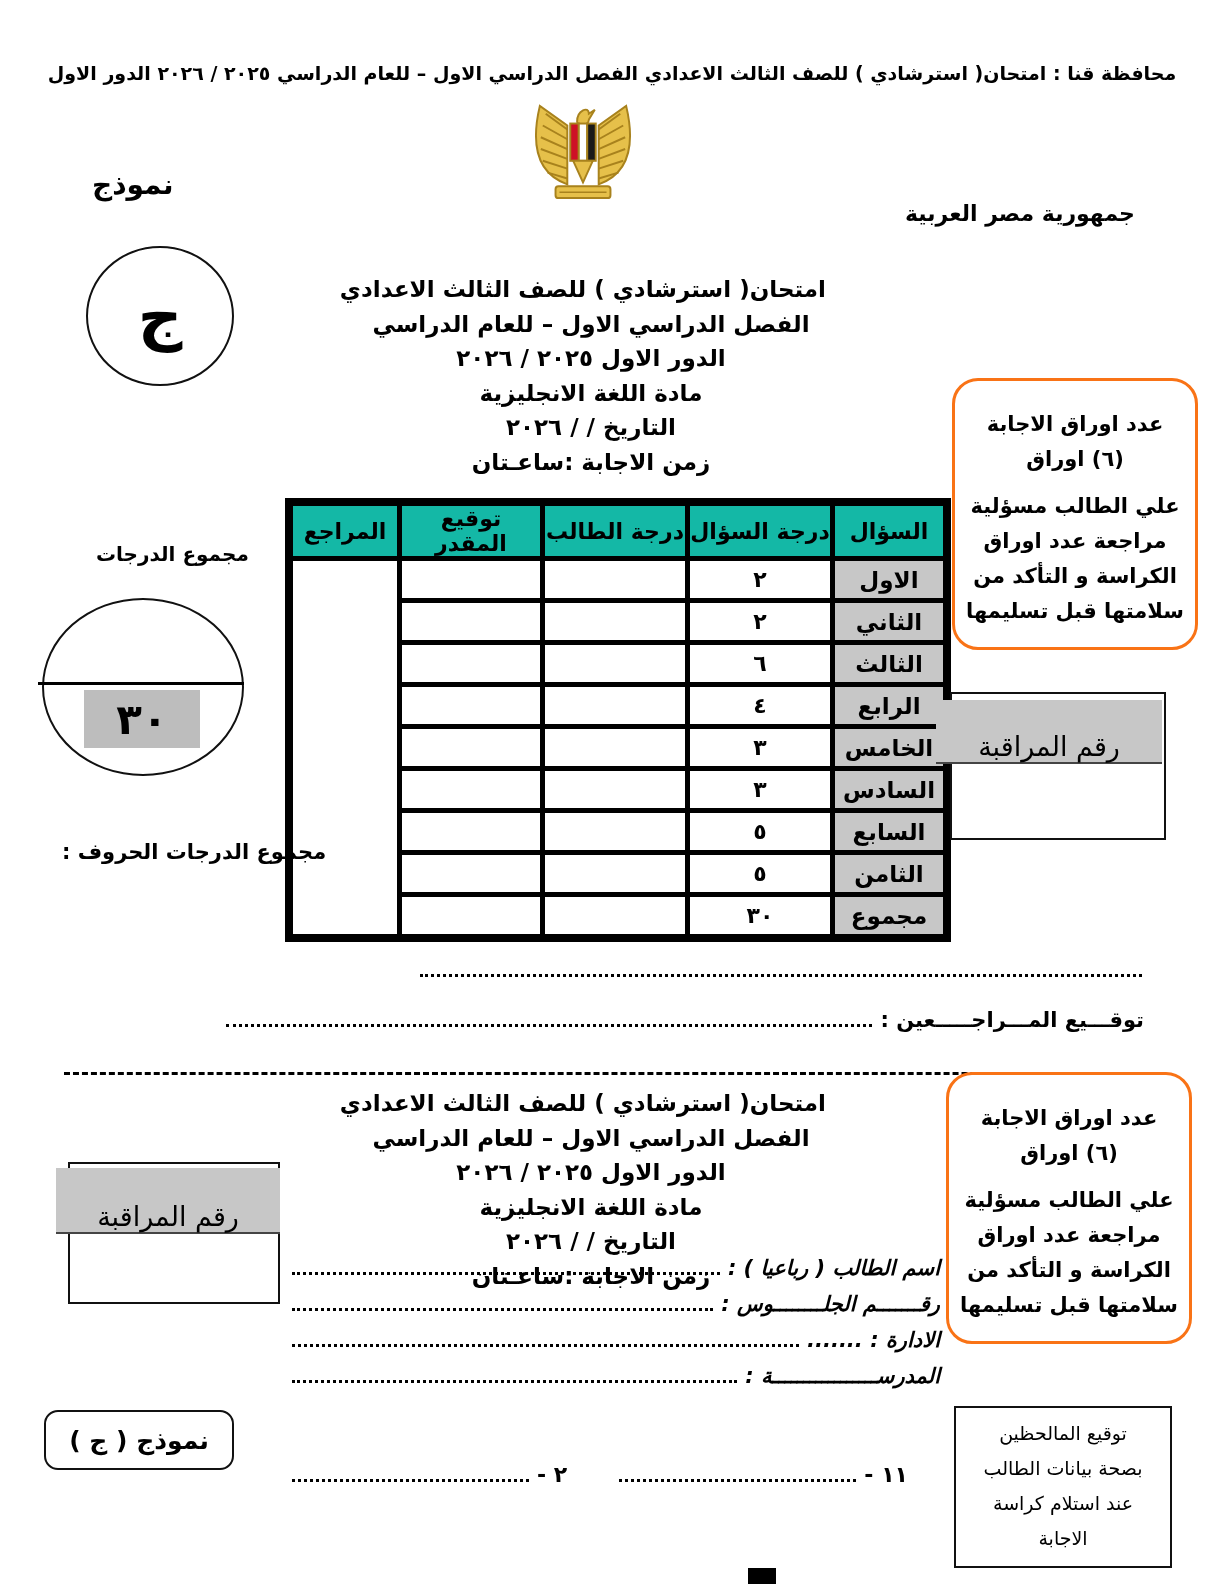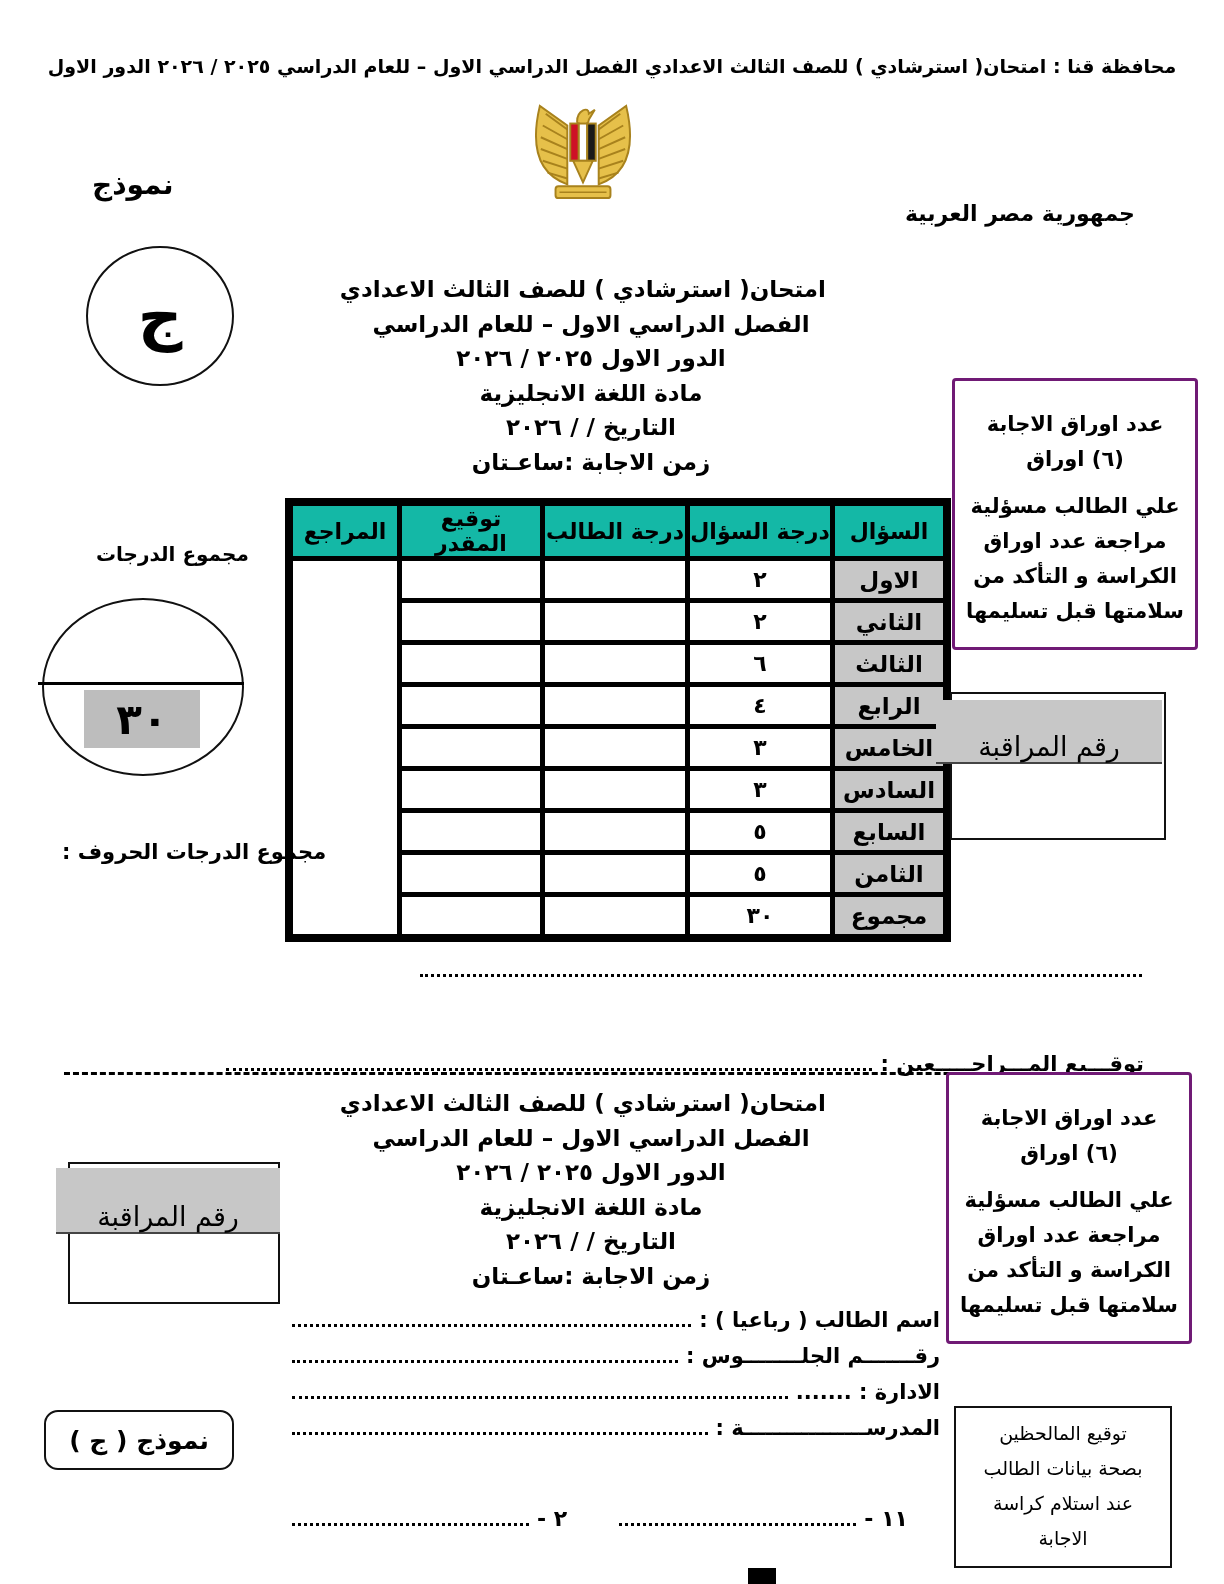--- a/index.html
+++ b/index.html
@@ -2,35 +2,35 @@
 <html lang="ar"><head>
 <meta charset="utf-8">
 <style>
   html,body{margin:0;padding:0;background:#fff;}
   body{font-family:"DejaVu Sans",sans-serif;}
   #page{position:relative;width:1224px;height:1584px;background:#ffffff;overflow:hidden;direction:ltr;}
   .abs{position:absolute;}
   .rtl{direction:rtl;}
 
   
-  .top-header{left:0;top:55px;width:1224px;font-size:19px;font-weight:bold;text-align:center;direction:rtl;}
+  .top-header{left:0;top:62px;width:1224px;font-size:19px;font-weight:bold;text-align:center;direction:rtl;}
 
   
   .republic{left:840px;top:198px;width:360px;direction:rtl;text-align:center;font-weight:bold;font-size:22px;line-height:32px;}
 
   
   .model-word{left:92px;top:168px;font-size:28px;font-weight:bold;direction:rtl;}
   .model-circle{left:86px;top:246px;width:144px;height:136px;border:2px solid #111;border-radius:50%;display:flex;align-items:center;justify-content:center;font-size:62px;font-weight:bold;}
 
   
   .exam-block{width:470px;direction:rtl;text-align:center;font-weight:bold;font-size:23px;line-height:34.5px;}
   .exam-block .ln{white-space:nowrap;}
 
   
-  .notice{width:228px;border:3px solid #701a75;border-radius:4px;direction:rtl;text-align:center;font-weight:bold;font-size:21px;line-height:35px;padding:26px 6px 18px 6px;background:#fff;}
+  .notice{width:228px;border:3px solid #f97316;border-radius:26px;direction:rtl;text-align:center;font-weight:bold;font-size:21px;line-height:35px;padding:26px 6px 18px 6px;background:#fff;}
   .notice .gap{height:12px;}
 
   
   table.grades{border-collapse:separate;border-spacing:5px;background:#000;border:3px solid #000;table-layout:fixed;}
   table.grades th,table.grades td{background:#fff;text-align:center;vertical-align:middle;font-weight:bold;padding:0;}
   table.grades th{background:#14b8a6;font-size:22px;height:40px;}
   table.grades td{font-size:22px;height:37px;}
   table.grades td.qlabel{background:#c7c7c7;font-size:23px;}
 
   
@@ -43,21 +43,21 @@
   
   .monitor-outer{background:#fff;border:2px solid #111;}
   .monitor-band{background:#c7c7c7;display:flex;align-items:flex-end;justify-content:center;font-size:27px;font-weight:normal;direction:rtl;border-bottom:2px solid #444;}
 
   
   .dotline{border-top:3px dotted #000;}
   .dashline{border-top:3px dashed #000;}
 
   
   .fieldrow{display:flex;direction:rtl;align-items:flex-end;font-weight:bold;}
-  .fieldrow .lbl{white-space:nowrap;font-weight:bold;margin-top:44px;}
+  .fieldrow .lbl{white-space:nowrap;font-weight:bold;}
   .dotfill{flex:1;border-bottom:3px dotted #000;margin:0 8px 5px 4px;height:1px;}
 
   
   .model-box{left:44px;top:1374px;width:186px;height:56px;border:2.5px solid #111;border-radius:14px;display:flex;align-items:center;justify-content:center;font-size:25px;font-weight:bold;direction:rtl;background:#fff;margin-top:36px;}
 
   
   .observers{left:954px;top:1406px;width:214px;height:150px;border:2px solid #111;direction:rtl;text-align:center;font-size:19px;line-height:35px;padding-top:8px;background:#fff;}
 
   .page-marker{left:748px;top:1568px;width:28px;height:16px;background:#000;}
 </style>
@@ -235,21 +235,21 @@
 
   <div class="abs monitor-outer" style="left:68px;top:1162px;width:208px;height:138px;"></div>
   <div class="abs monitor-band" style="left:56px;top:1168px;width:224px;height:64px;">
     <span>رقم المراقبة</span>
   </div>
 
   <div class="abs model-box">
     <span>نموذج ( ج )</span>
   </div>
 
-  <div class="abs" style="left:288px;top:1296px;width:652px;">
+  <div class="abs" style="left:288px;top:1244px;width:652px;font-style:italic;">
     <div class="fieldrow" style="height:36px;font-size:21px;">
       <span class="lbl">اسم الطالب ( رباعيا ) :</span>
       <span class="dotfill"></span>
     </div>
     <div class="fieldrow" style="height:36px;font-size:21px;">
       <span class="lbl">رقـــــــم الجلــــــــوس :</span>
       <span class="dotfill"></span>
     </div>
     <div class="fieldrow" style="height:36px;font-size:21px;">
       <span class="lbl">الادارة : .......</span>

